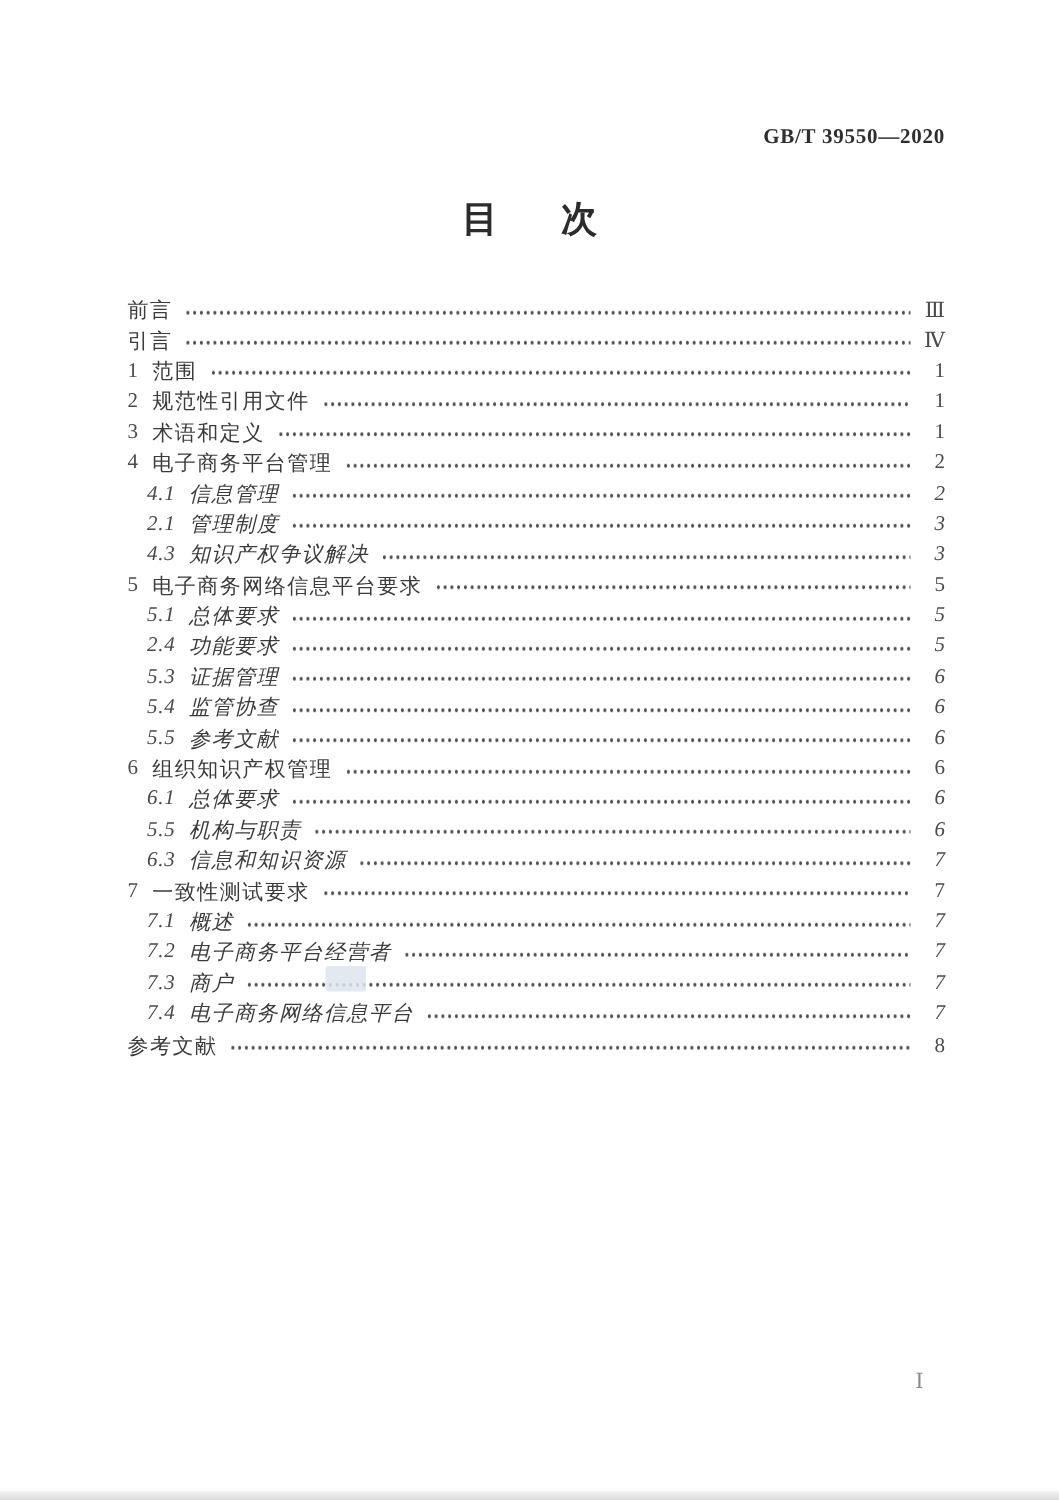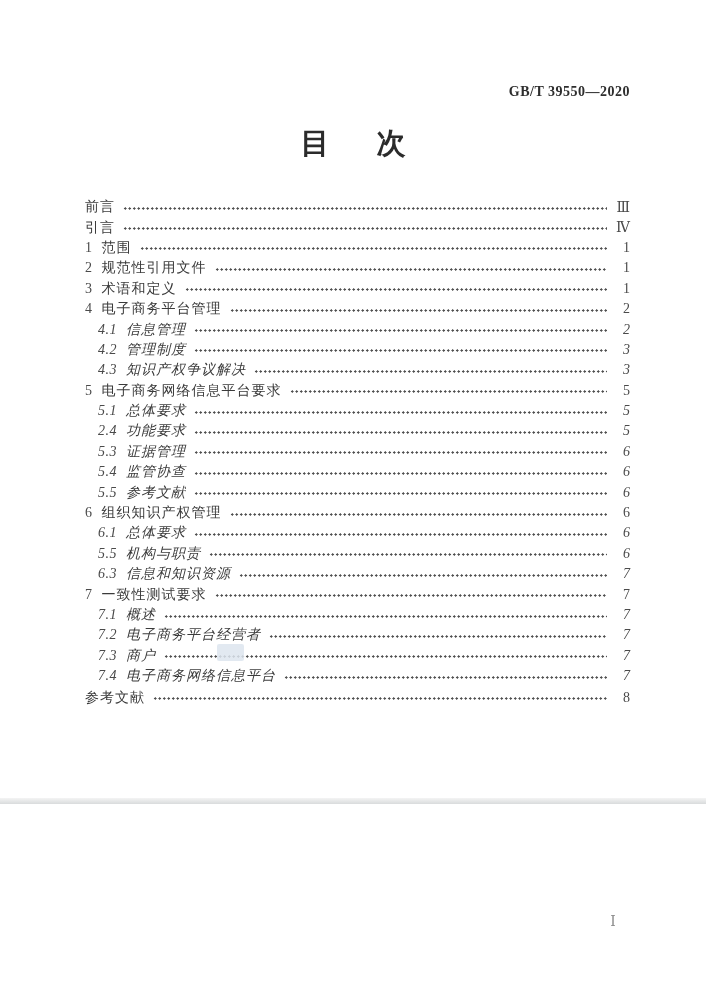--- a/index.html
+++ b/index.html
@@ -2,41 +2,41 @@
 <html><head>
 <meta charset="utf-8">
 <style>
   * { margin: 0; padding: 0; box-sizing: border-box; }
   html, body { width: 706px; height: 1000px; background: #ffffff; overflow: hidden; }
   body { font-family: "Liberation Serif", "DejaVu Serif", serif; color: #3b3b3b; }
 
   .page {
     position: relative;
     width: 706px;
-    height: 804px;
+    height: 1000px;
     background: #ffffff;
   }
 
   .doc-code {
     position: absolute;
     top: 84px;
     right: 76px;
     font-size: 14px;
     font-weight: bold;
     color: #2e2e2e;
     letter-spacing: 0.5px;
   }
 
   .doc-title {
     position: absolute;
-    top: 124px;
+    top: 130px;
     left: 85px;
     right: 76px;
     text-align: center;
-    font-size: 29px;
+    font-size: 24px;
     font-weight: bold;
     color: #2b2b2b;
     letter-spacing: 9px;
     white-space: pre;
   }
 
   .toc {
     position: absolute;
     top: 197px;
     left: 85px;
@@ -153,21 +153,21 @@
     <span class="leader"></span>
     <span class="pg">2</span>
   </div>
       <div class="toc-row level-2">
     <span class="num">4.1</span>
     <span class="label">信息管理</span>
     <span class="leader"></span>
     <span class="pg">2</span>
   </div>
       <div class="toc-row level-2">
-    <span class="num">4.2</span>
+    <span class="num">2.1</span>
     <span class="label">管理制度</span>
     <span class="leader"></span>
     <span class="pg">3</span>
   </div>
       <div class="toc-row level-2">
     <span class="num">4.3</span>
     <span class="label">知识产权争议解决</span>
     <span class="leader"></span>
     <span class="pg">3</span>
   </div>

